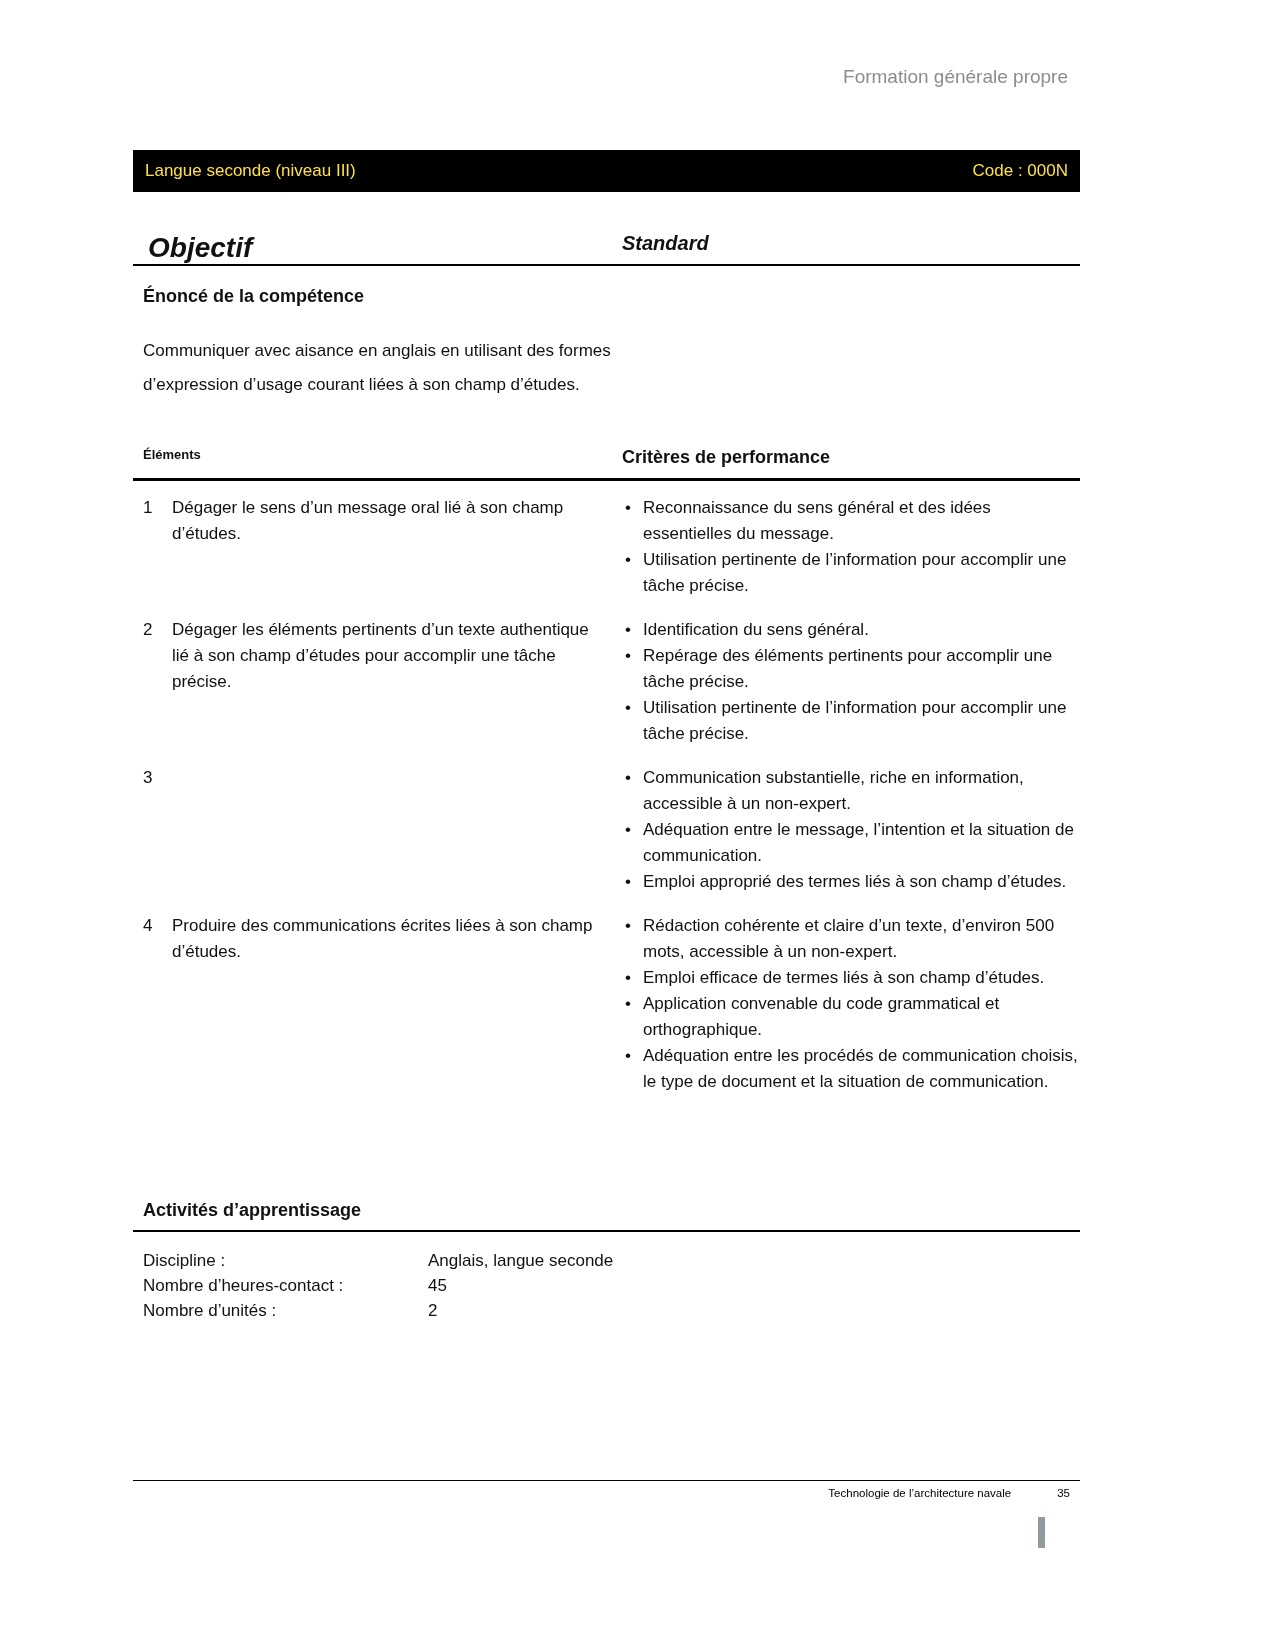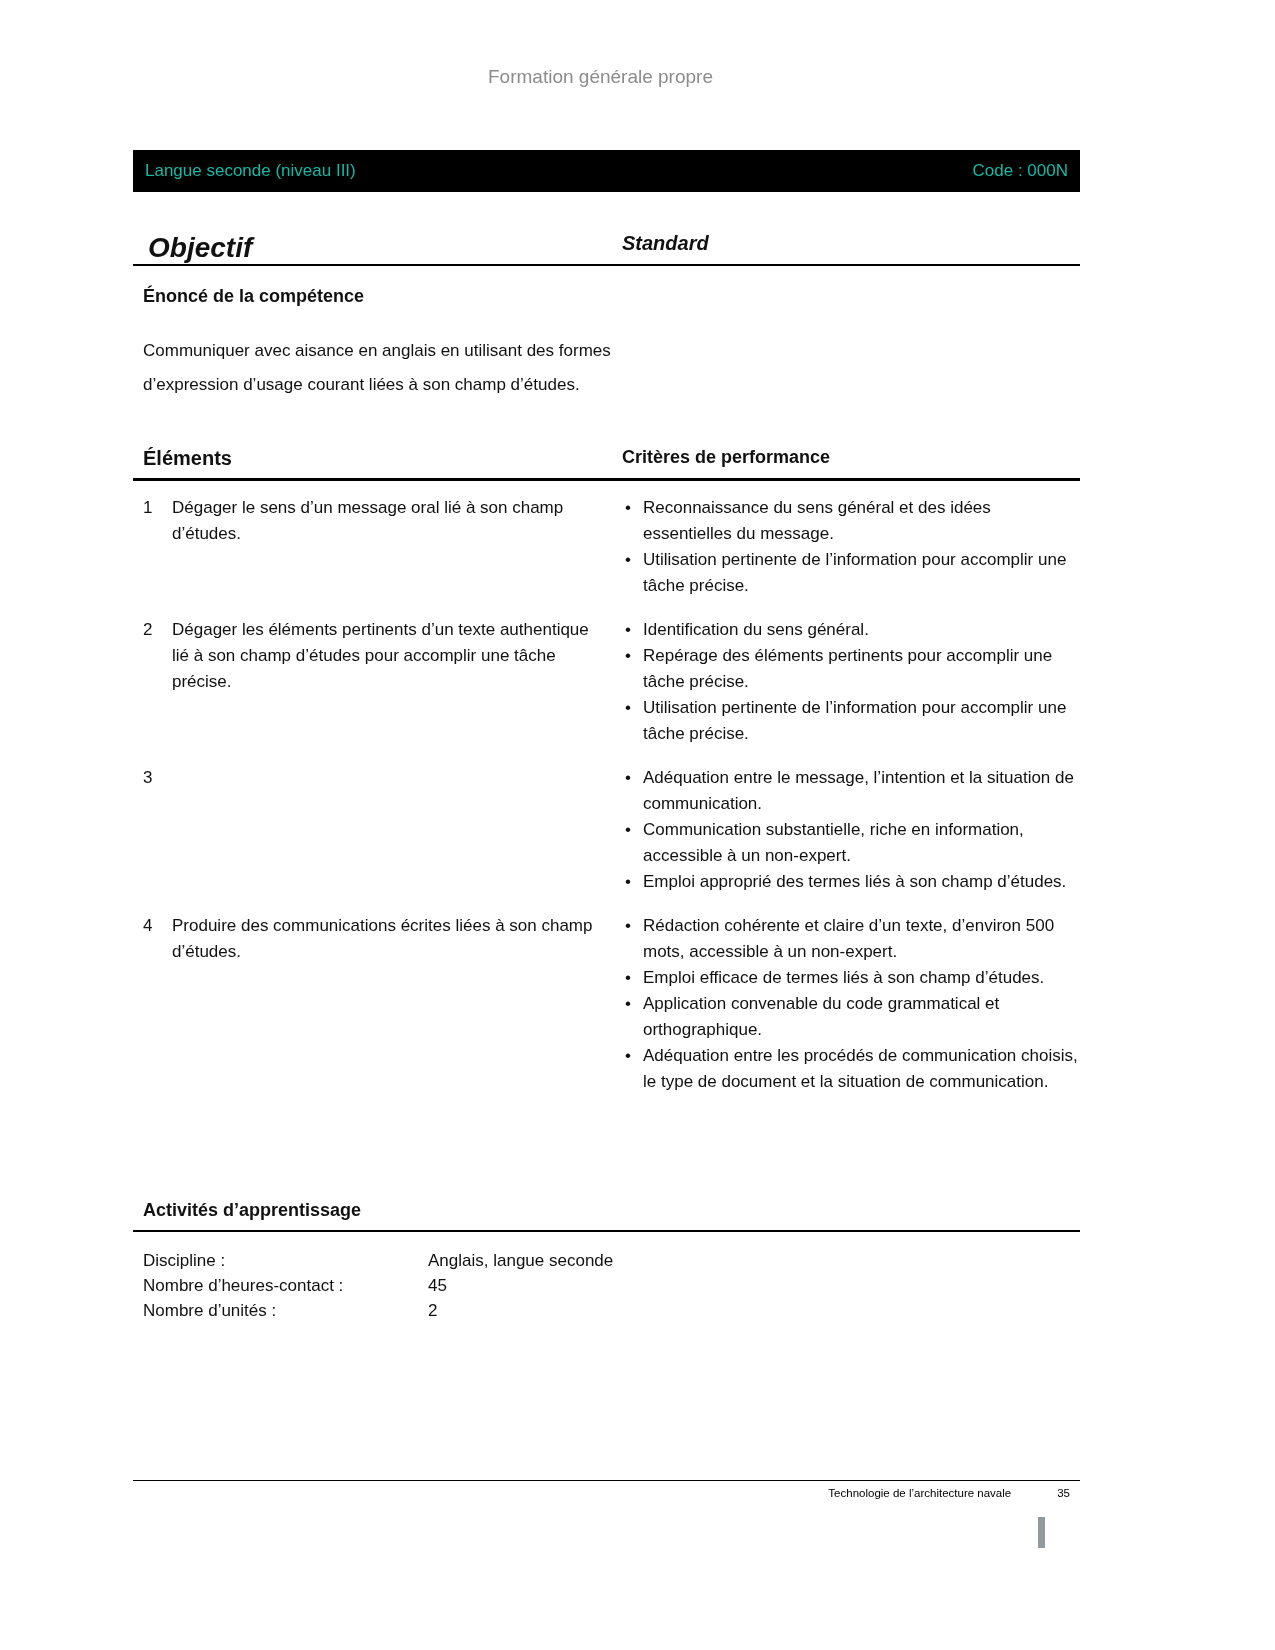--- a/index.html
+++ b/index.html
@@ -7,26 +7,26 @@
     position:relative;
     width:1275px;height:1650px;
     background:#ffffff;
     font-family:"Liberation Sans","DejaVu Sans",sans-serif;
     color:#111;
     margin:0 auto;
     overflow:hidden;
   }
   .header-right{
     position:absolute;top:64px;left:133px;width:947px;
-    text-align:center;padding-right:12px;box-sizing:border-box;
+    text-align:right;padding-right:12px;box-sizing:border-box;
     font-size:19px;line-height:26px;color:#8c8c8c;
   }
   .title-bar{
     position:absolute;top:150px;left:133px;width:947px;height:42px;
-    background:#000;color:#14b8a6;
+    background:#000;color:#fde047;
     display:flex;align-items:center;justify-content:space-between;
     padding:0 12px;box-sizing:border-box;
     font-size:17px;
   }
   .obj-std{
     position:absolute;top:232px;left:133px;width:947px;height:34px;
     border-bottom:2px solid #000;box-sizing:border-box;
   }
   .obj-std .objectif{
     position:absolute;left:15px;top:0;
@@ -44,21 +44,21 @@
     position:absolute;top:334px;left:143px;width:470px;
     font-size:17px;line-height:34px;
   }
   .table-head{
     position:absolute;top:447px;left:133px;width:947px;
     border-bottom:3px solid #000;
     padding-bottom:9px;box-sizing:border-box;
   }
   .table-head .th-left{
     position:absolute;left:10px;top:0;
-    font-size:20px;font-weight:bold;
+    font-size:13px;font-weight:bold;
   }
   .table-head .th-right{
     position:absolute;left:489px;top:0;
     font-size:18px;font-weight:bold;
   }
   .table-head .spacer{height:22px;}
   .table-rows{
     position:absolute;top:495px;left:133px;width:947px;
     font-size:17px;line-height:26px;
   }
@@ -161,22 +161,22 @@
           </ul>
       </div>
     </div>
 
     <div class="trow">
       <div class="tcell-left">
         <span class="row-num">3</span>
       </div>
       <div class="tcell-right">
         <ul class="criteria-list">
+            <li>Communication substantielle, riche en information, accessible à un non-expert.</li>
             <li>Adéquation entre le message, l’intention et la situation de communication.</li>
-            <li>Communication substantielle, riche en information, accessible à un non-expert.</li>
             <li>Emploi approprié des termes liés à son champ d’études.</li>
           </ul>
       </div>
     </div>
 
     <div class="trow">
       <div class="tcell-left">
         <span class="row-num">4</span>
         <span class="row-text">Produire des communications écrites liées à son champ d’études.</span>
       </div>

